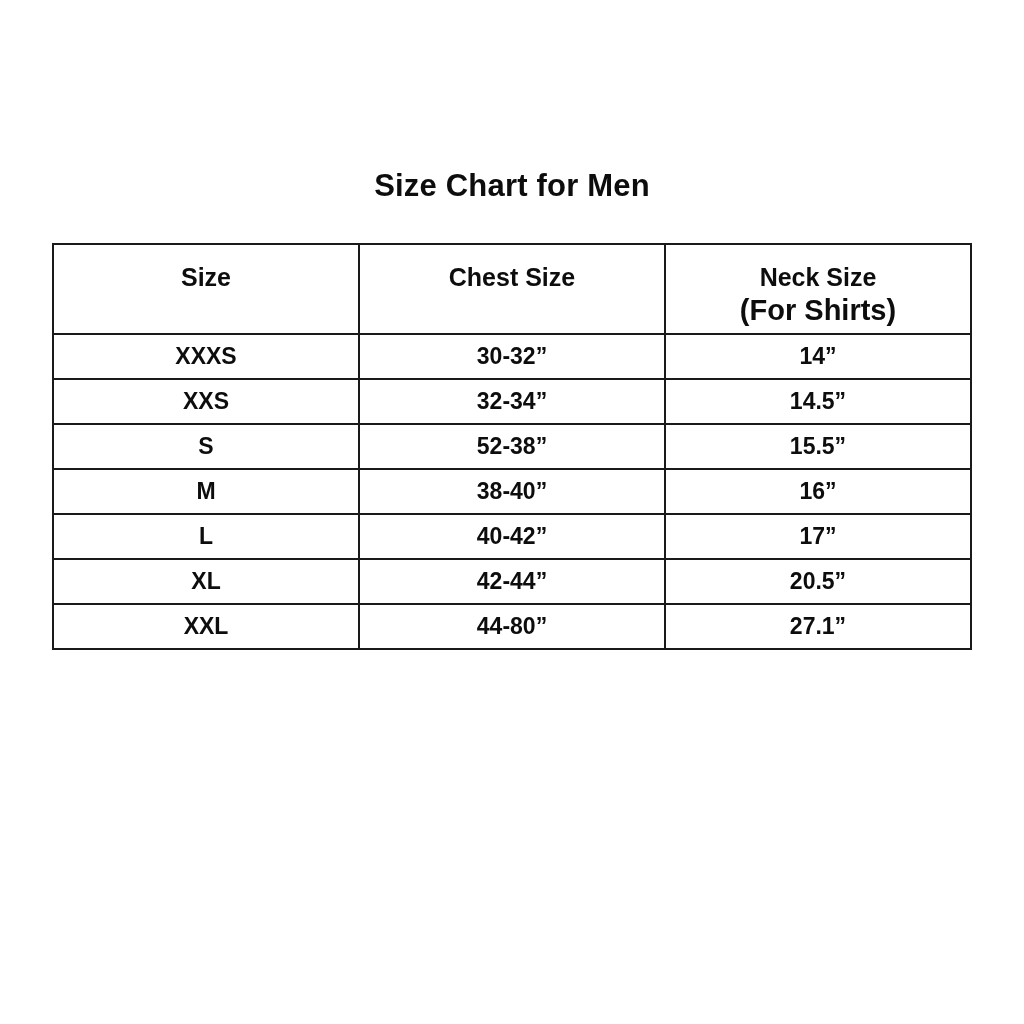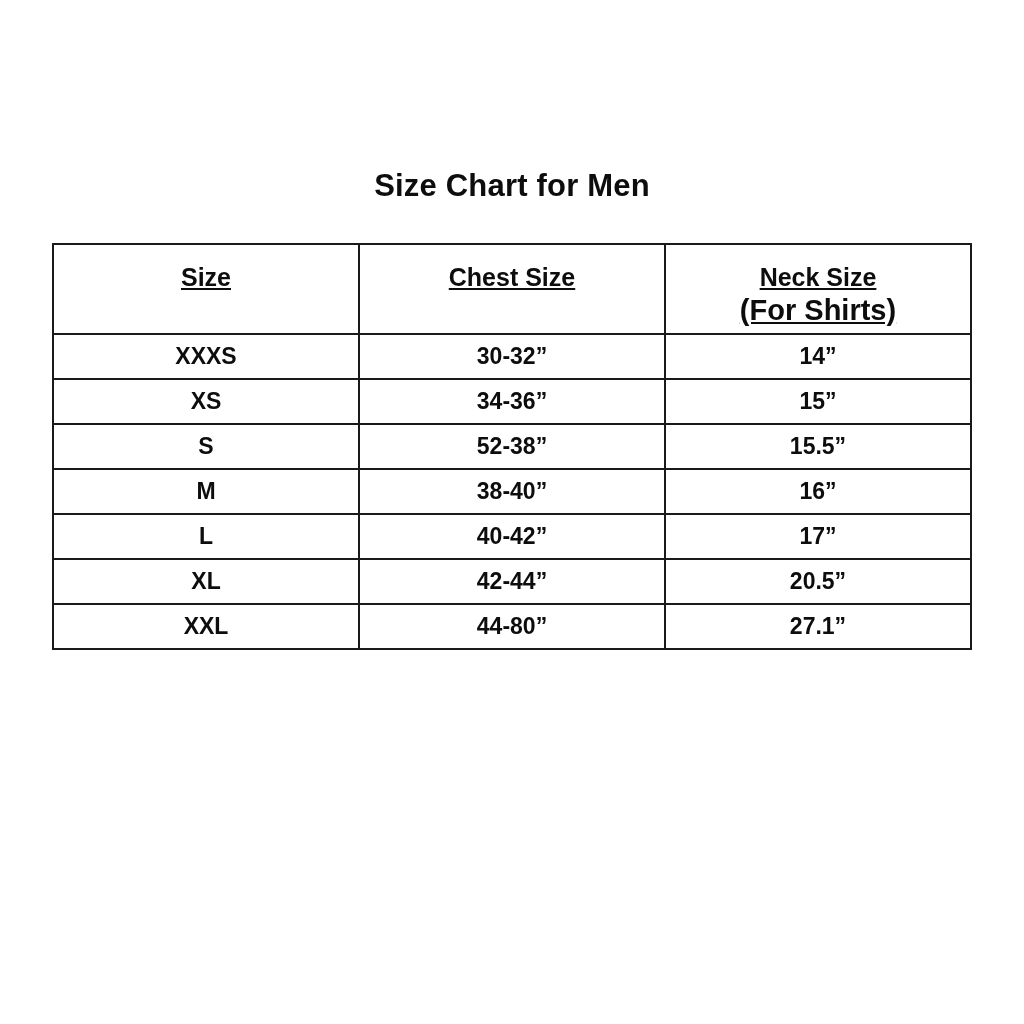--- a/index.html
+++ b/index.html
@@ -49,21 +49,20 @@
     font-weight: 700;
     color: #0d0d0d;
   }
 
   table.size-chart th {
     height: 90px;
     font-size: 25px;
     vertical-align: top;
     padding-top: 16px;
     line-height: 33px;
-    text-decoration: underline;
   }
 
   table.size-chart td {
     height: 45px;
     font-size: 23px;
     vertical-align: middle;
   }
 
   th .sublabel {
     display: block;
@@ -94,23 +93,23 @@
       </tr>
     </thead>
     <tbody id="size-chart-body">
 
     <tr>
           <td>XXXS</td>
           <td>30-32”</td>
           <td>14”</td>
         </tr>
         <tr>
-          <td>XS</td>
-          <td>34-36”</td>
-          <td>15”</td>
+          <td>XXS</td>
+          <td>32-34”</td>
+          <td>14.5”</td>
         </tr>
         <tr>
           <td>S</td>
           <td>52-38”</td>
           <td>15.5”</td>
         </tr>
         <tr>
           <td>M</td>
           <td>38-40”</td>
           <td>16”</td>

